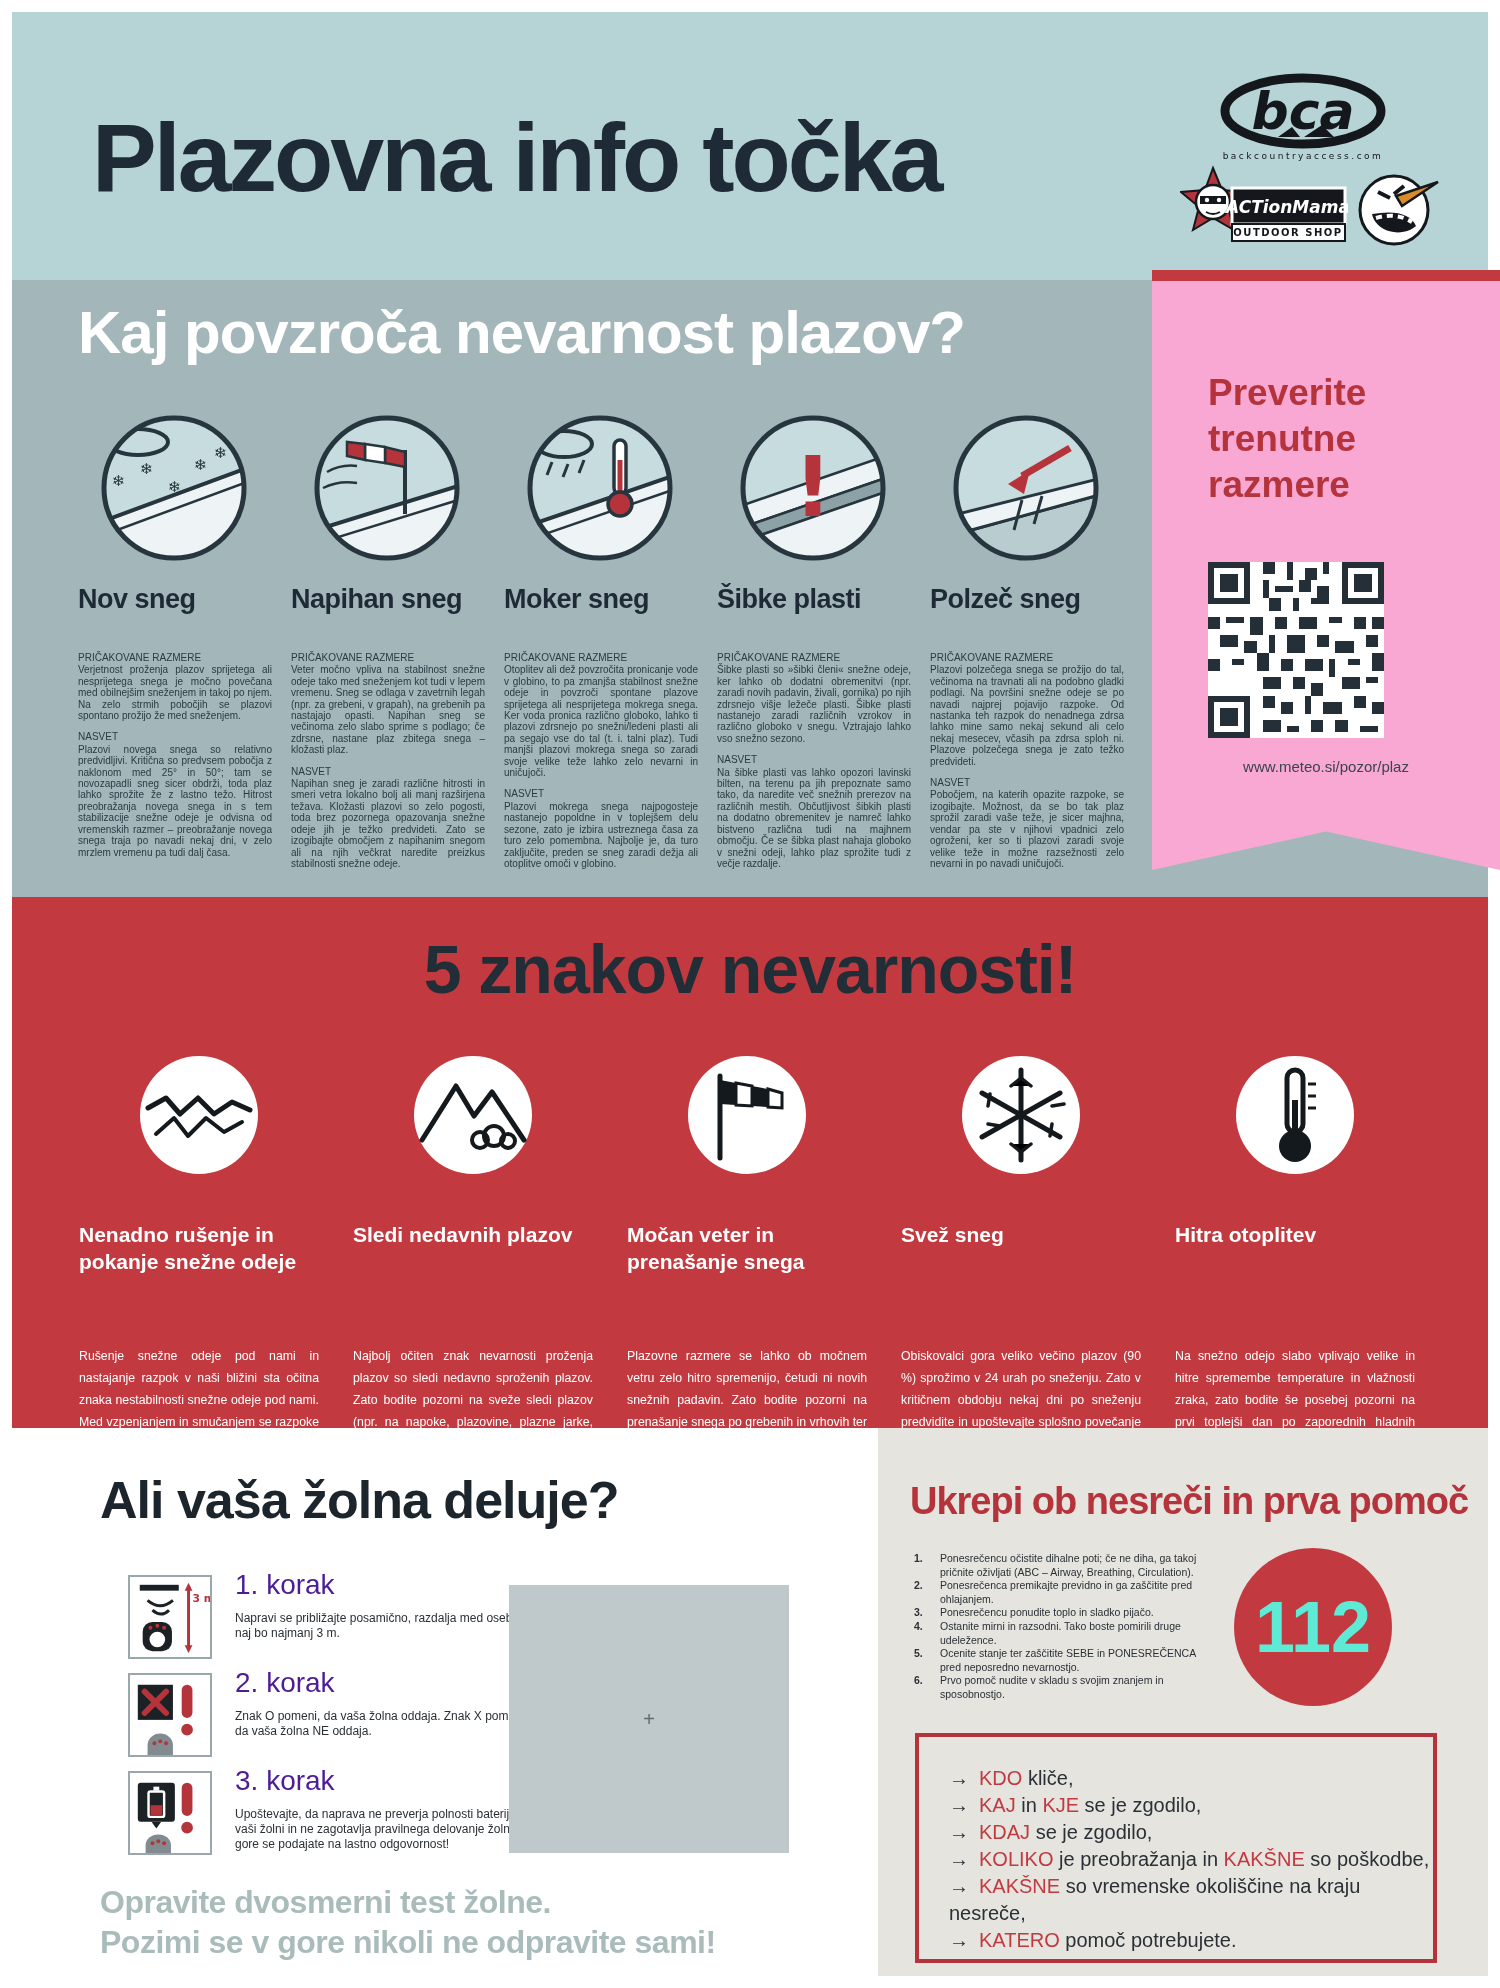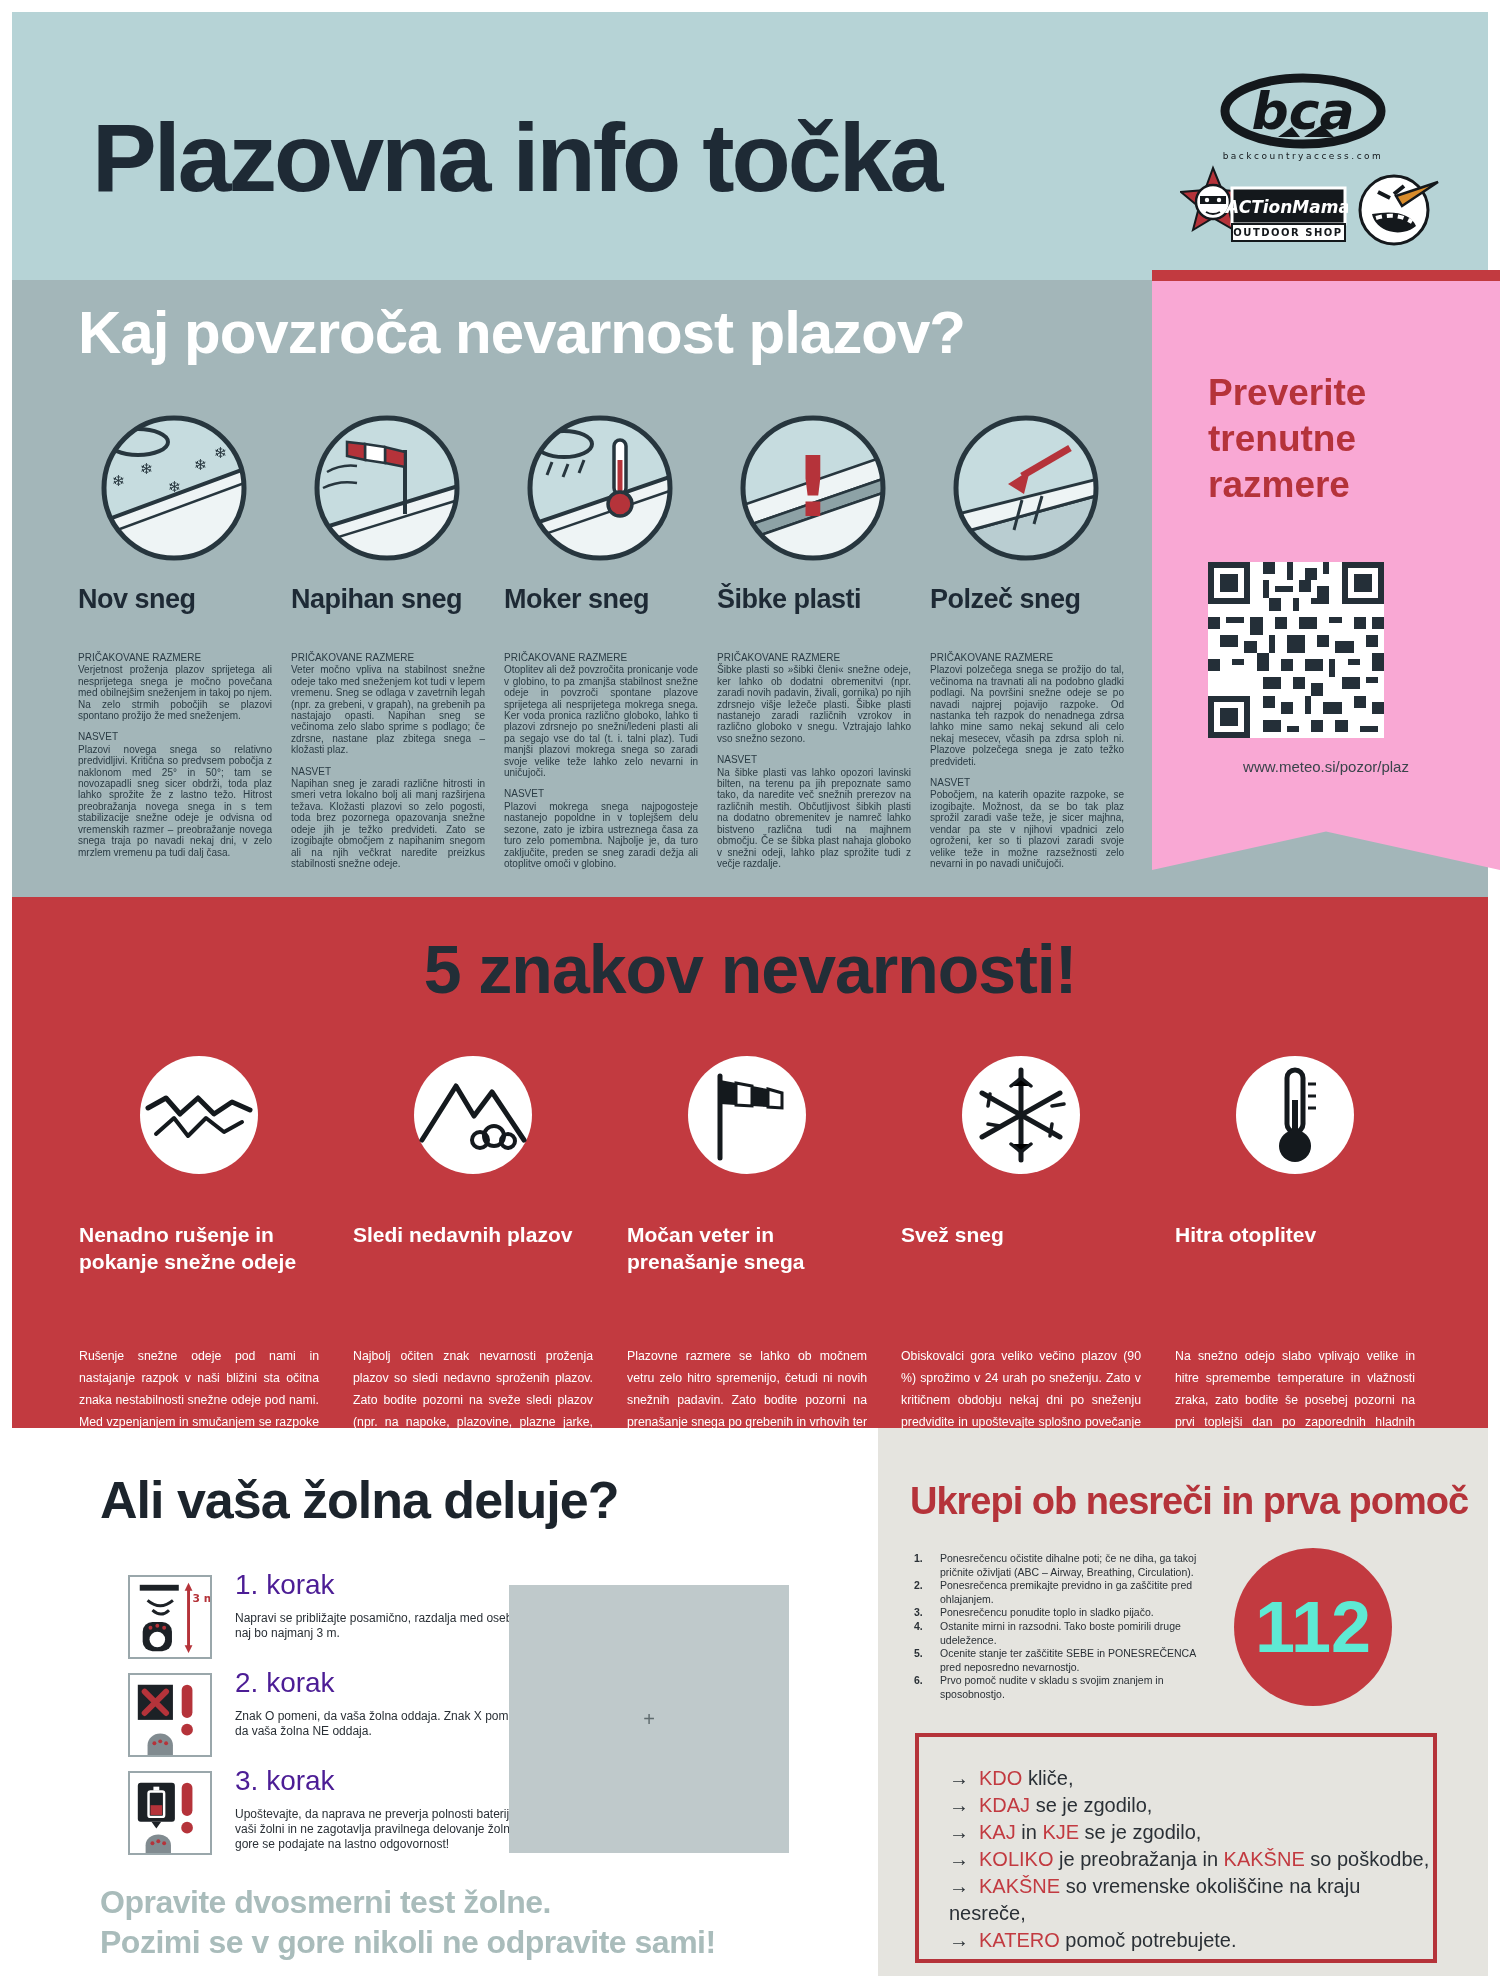--- a/index.html
+++ b/index.html
@@ -471,21 +471,21 @@
           <span class="fa-text">Prvo pomoč nudite v skladu s svojim znanjem in sposobnostjo.</span>
         </div>
     </div>
 
     <div class="abs emergency-circle">
       <span>112</span>
     </div>
 
     <div class="abs call-box">
       <div class="call-line"><span class="arrow">→</span><span><span class="red-word">KDO</span><span> kliče,</span></span></div>
+      <div class="call-line"><span class="arrow">→</span><span><span class="red-word">KAJ</span><span> in </span><span class="red-word">KJE</span><span> se je zgodilo,</span></span></div>
       <div class="call-line"><span class="arrow">→</span><span><span class="red-word">KDAJ</span><span> se je zgodilo,</span></span></div>
-      <div class="call-line"><span class="arrow">→</span><span><span class="red-word">KAJ</span><span> in </span><span class="red-word">KJE</span><span> se je zgodilo,</span></span></div>
       <div class="call-line"><span class="arrow">→</span><span><span class="red-word">KOLIKO</span><span> je preobražanja in </span><span class="red-word">KAKŠNE</span><span> so poškodbe,</span></span></div>
       <div class="call-line"><span class="arrow">→</span><span><span class="red-word">KAKŠNE</span><span> so vremenske okoliščine na kraju nesreče,</span></span></div>
       <div class="call-line"><span class="arrow">→</span><span><span class="red-word">KATERO</span><span> pomoč potrebujete.</span></span></div>
     </div>
   </div>
 
 </div>
 
 </body></html>

